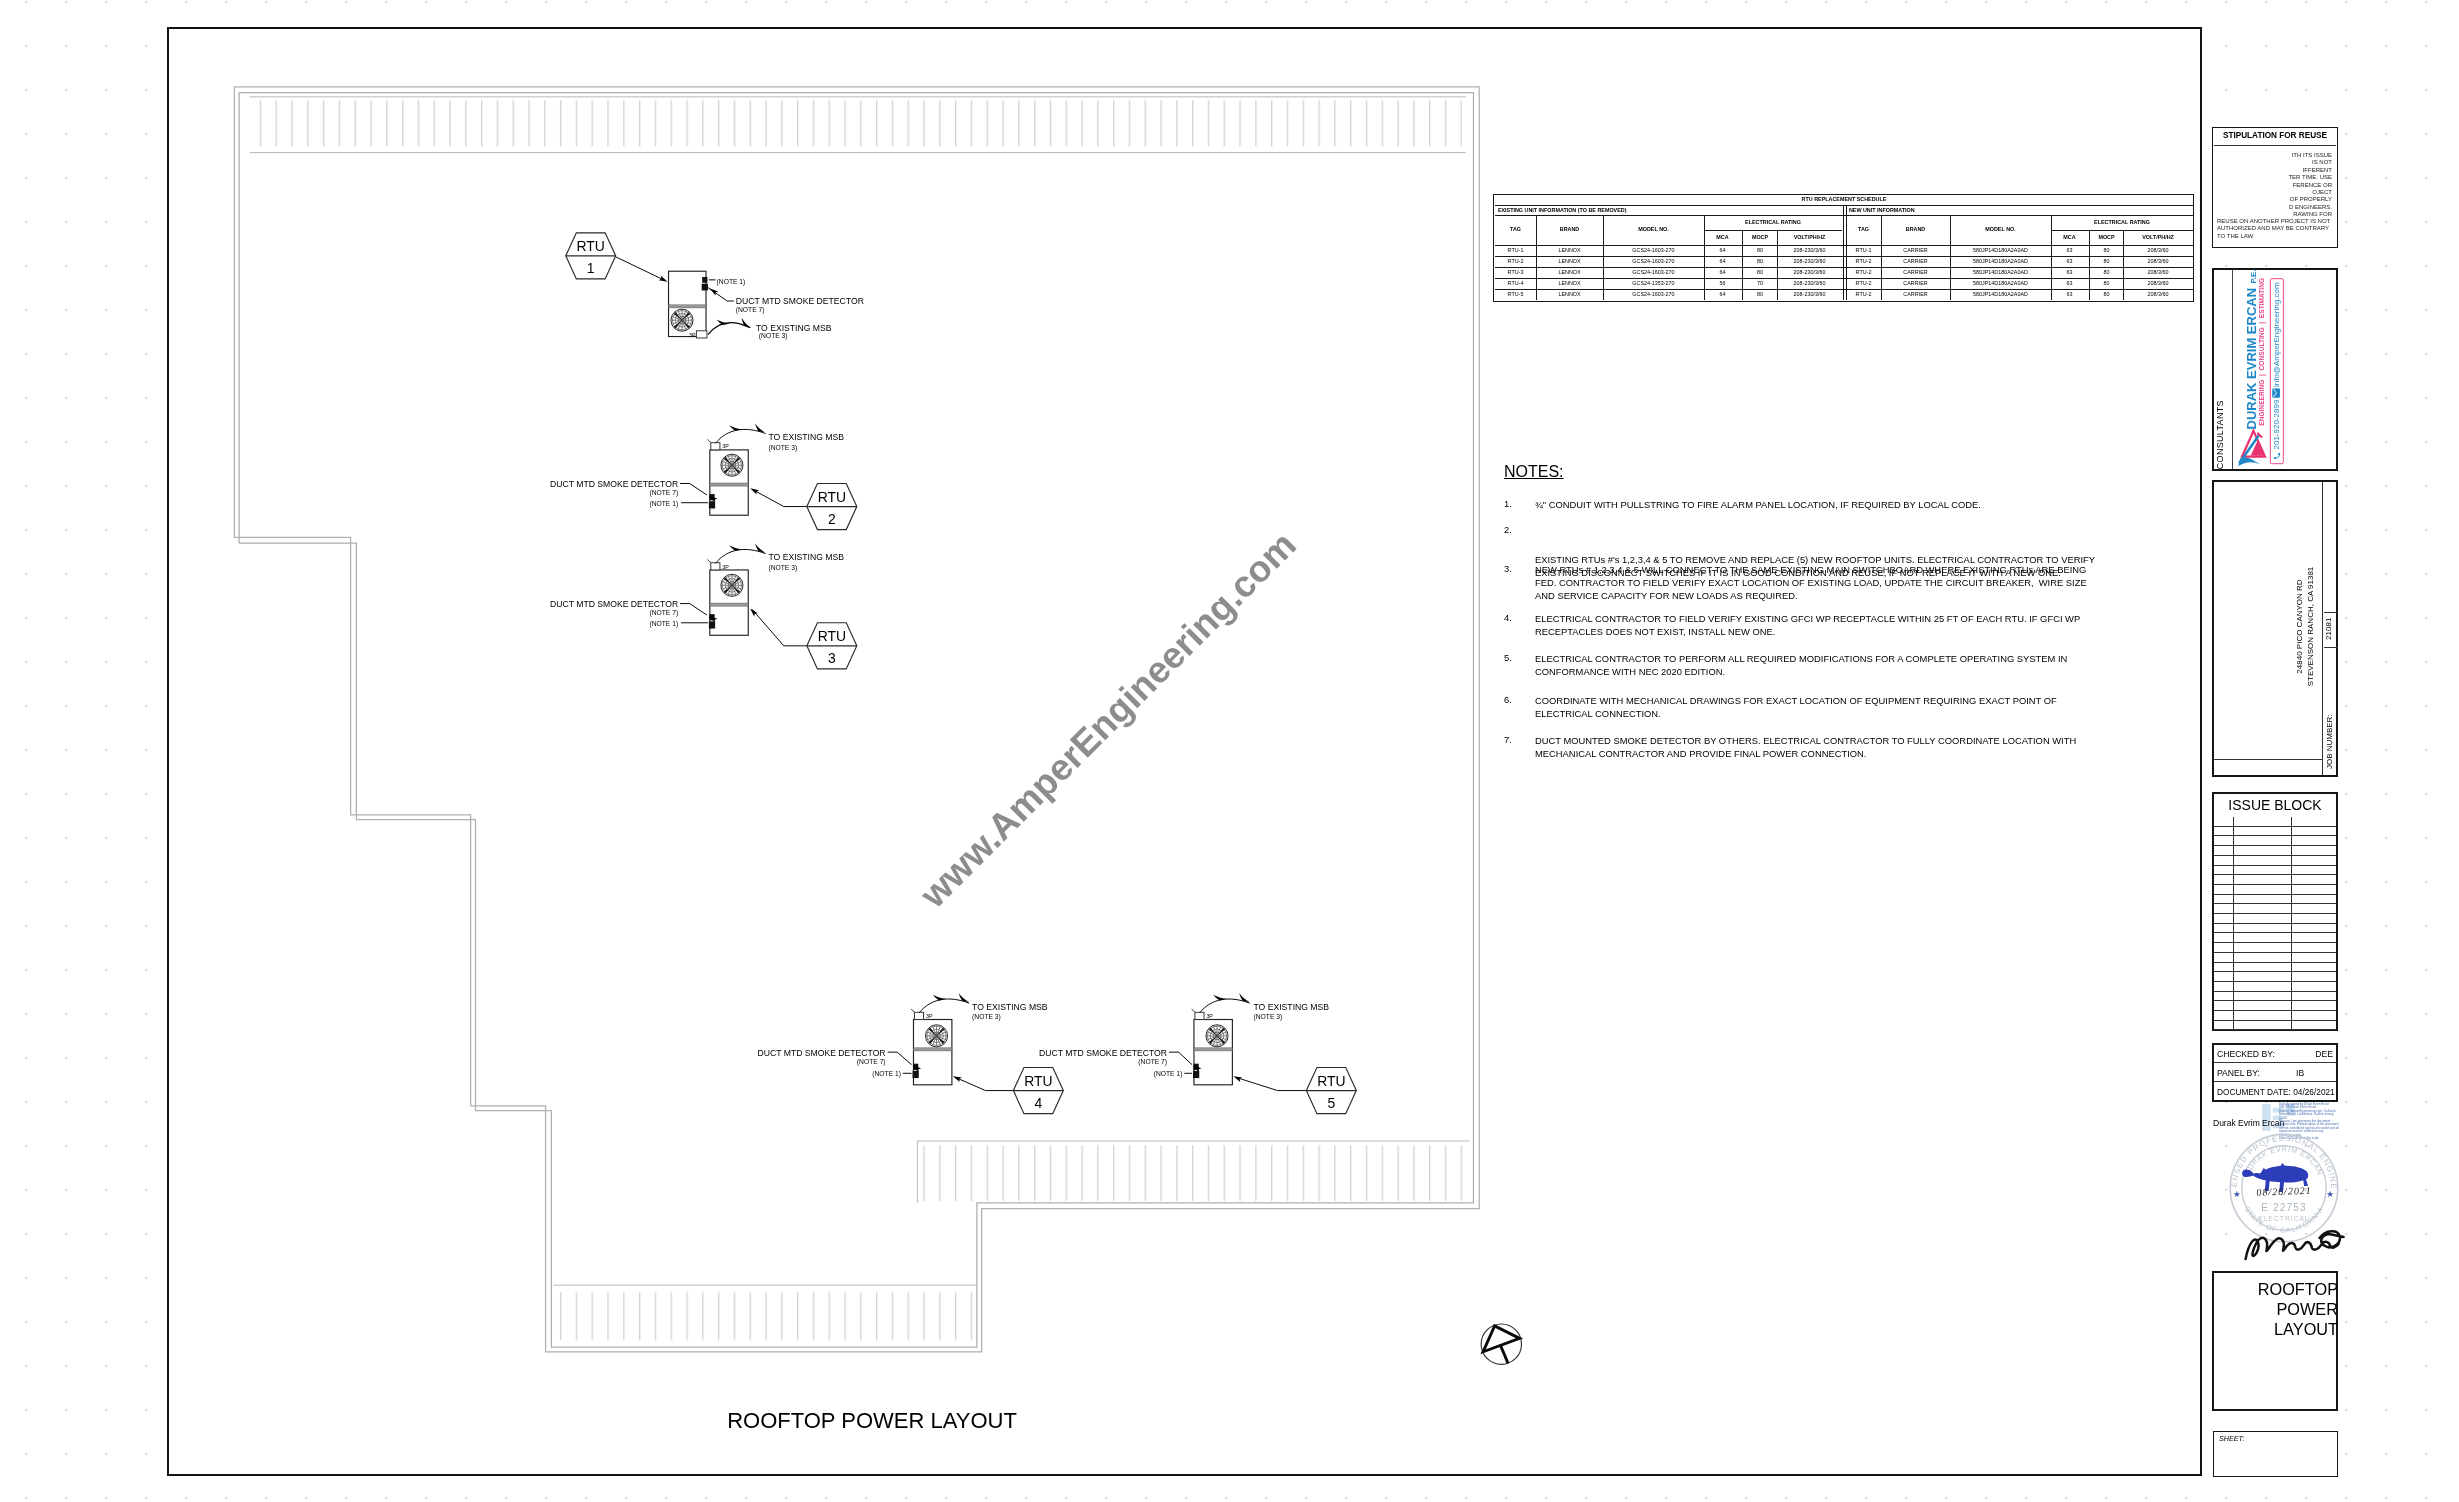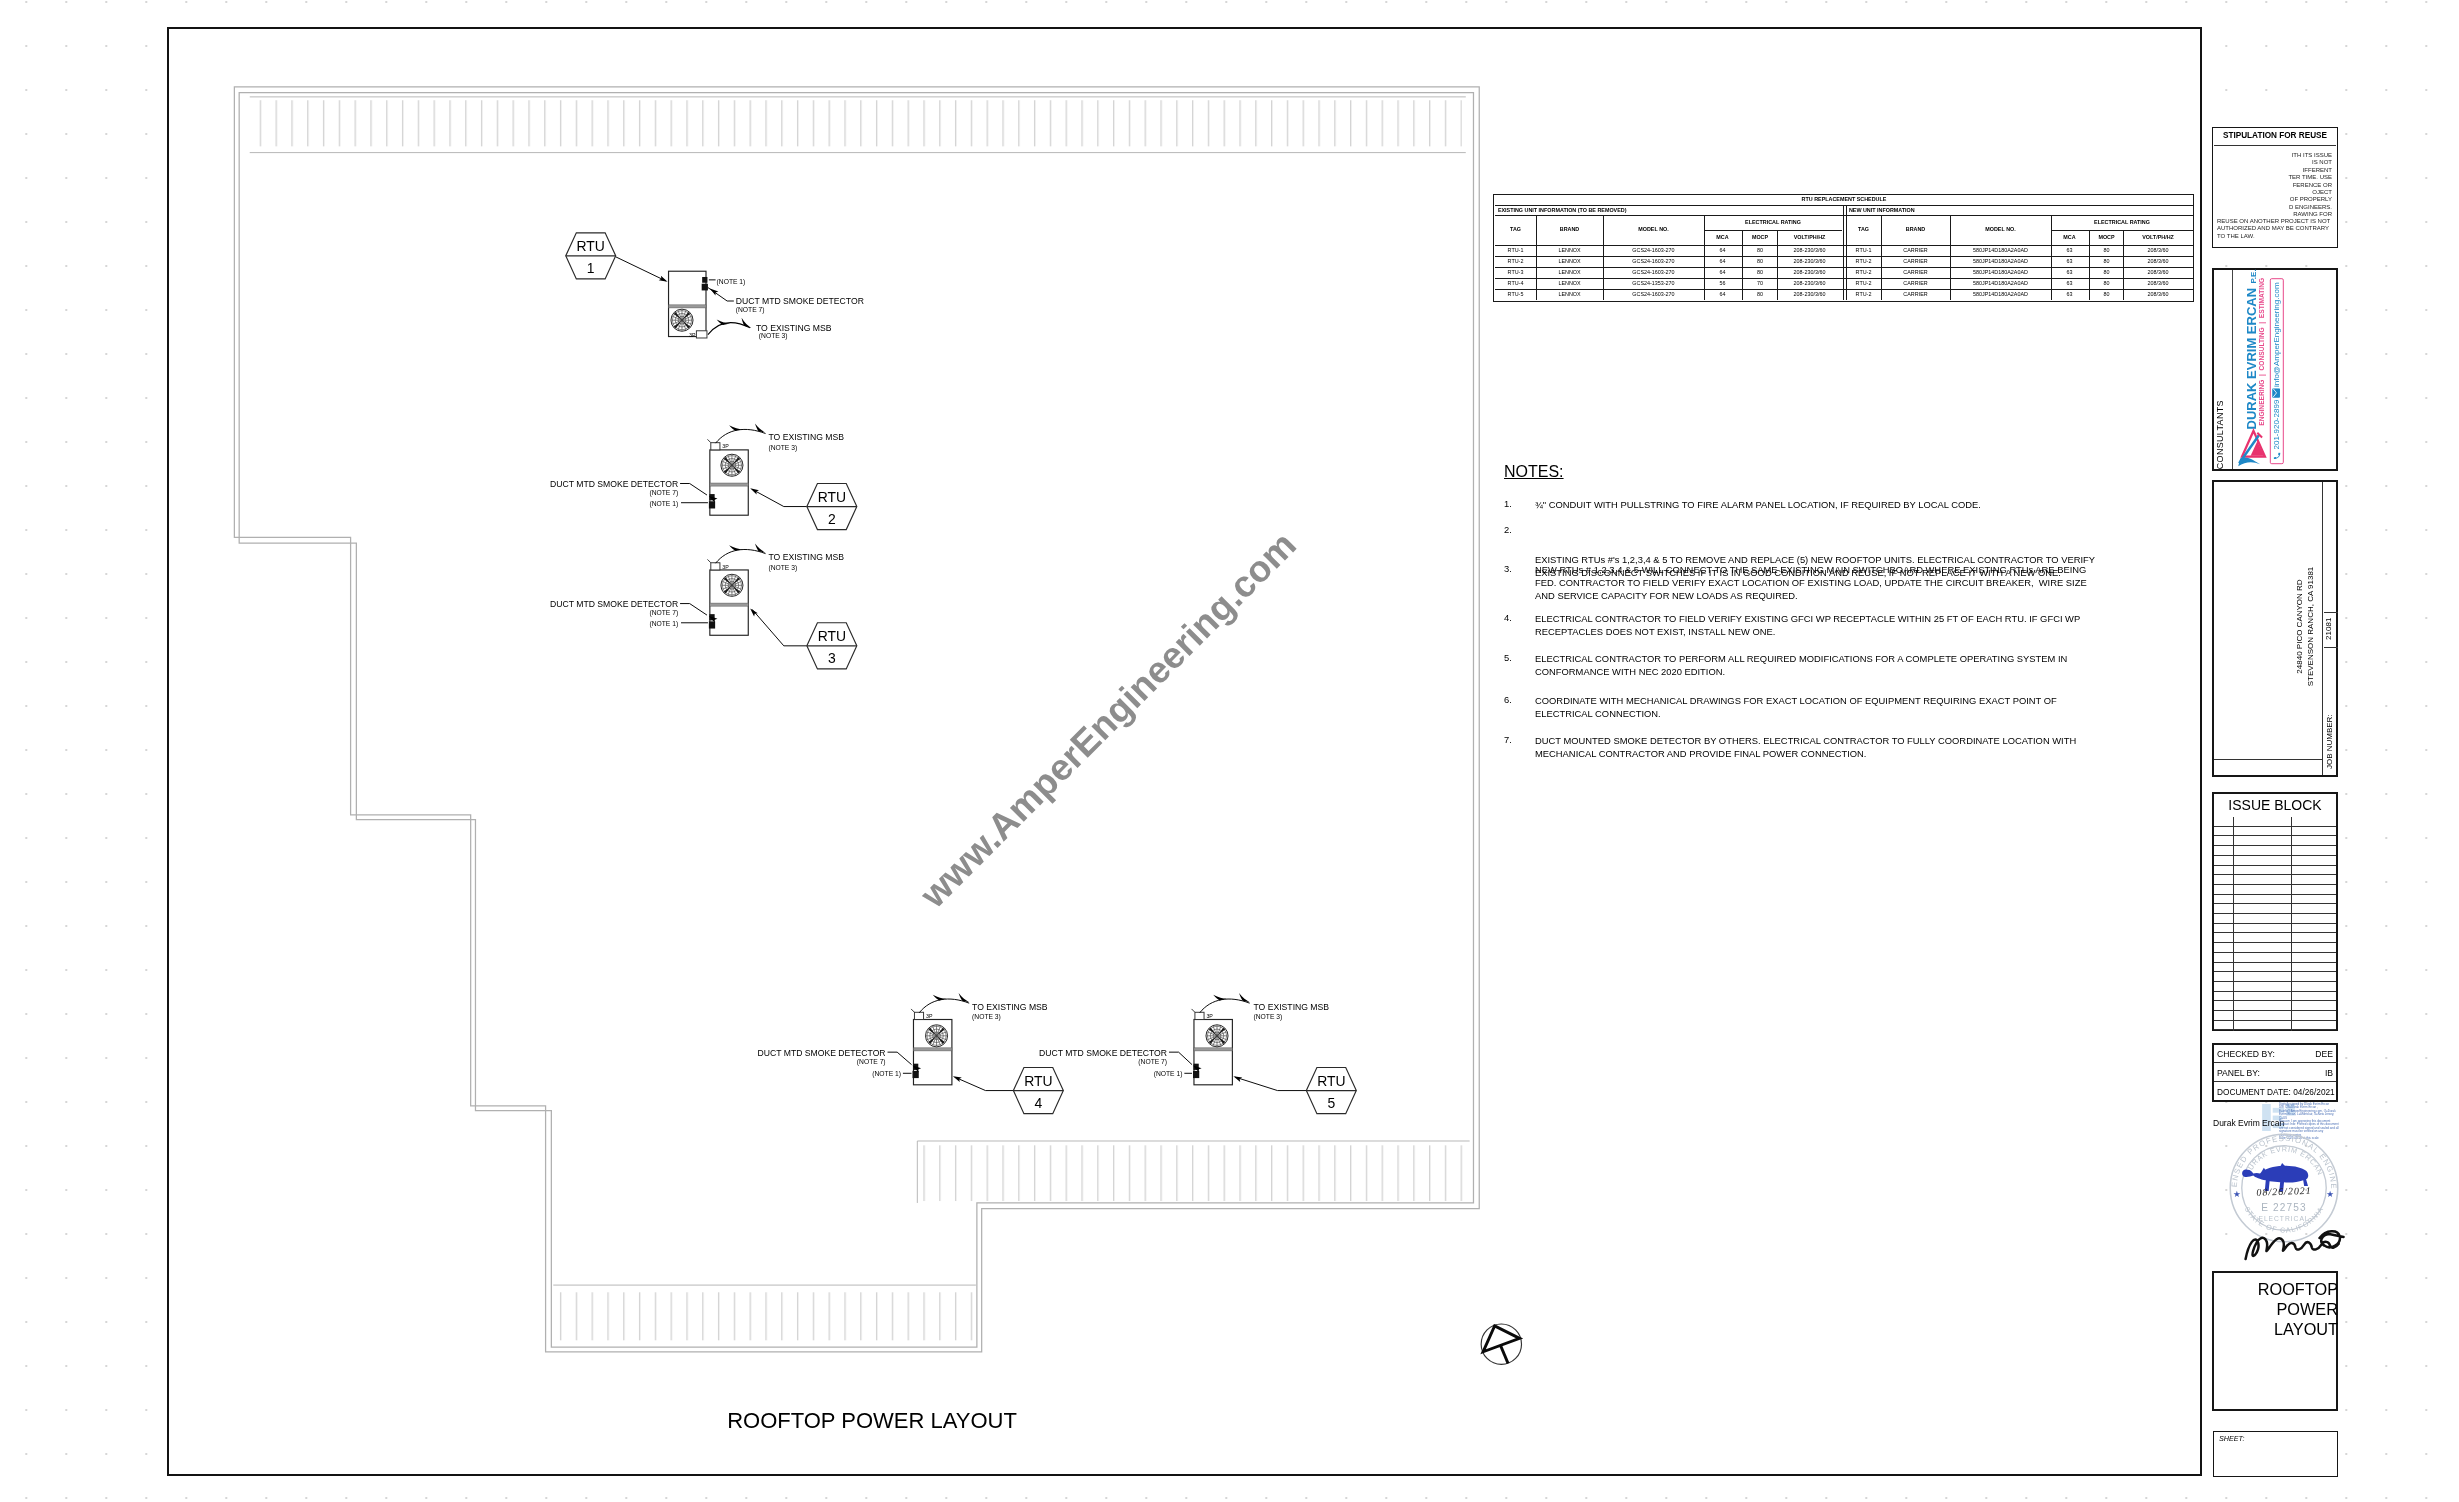--- a/index.html
+++ b/index.html
@@ -416,21 +416,21 @@
 <div class="abs" style="left:2214px;top:817px;width:122px;height:213px;background:repeating-linear-gradient(to bottom,transparent 0px,transparent 8.7px,#333 8.7px,#333 9.7px);"></div>
 <div class="abs" style="left:2233px;top:817px;width:1px;height:214px;background:#333;"></div>
 <div class="abs" style="left:2291px;top:817px;width:1px;height:214px;background:#333;"></div>
 
 <div class="bx" style="left:2212px;top:1043px;width:126px;height:59px;border-width:2.4px;"></div>
 <div class="abs" style="left:2214px;top:1062px;width:122px;height:1px;background:#333;"></div>
 <div class="abs" style="left:2214px;top:1081px;width:122px;height:1px;background:#333;"></div>
 <div class="abs" style="left:2217px;top:1049px;font-size:8.6px;">CHECKED BY:</div>
 <div class="abs" style="left:2296px;top:1049px;width:37px;text-align:right;font-size:8.6px;">DEE</div>
 <div class="abs" style="left:2217px;top:1068px;font-size:8.6px;">PANEL BY:</div>
-<div class="abs" style="left:2296px;top:1068px;width:37px;text-align:right;font-size:8.6px;">IB</div>
+<div class="abs" style="left:2296px;top:1068px;width:37px;text-align:left;font-size:8.6px;">IB</div>
 <div class="abs" style="left:2217px;top:1087px;font-size:8.3px;white-space:nowrap;">DOCUMENT DATE: 04/26/2021</div>
 
 <div class="abs" style="left:2260px;top:1104px;width:37px;height:27px;opacity:0.55;">
 <svg width="37" height="27" viewBox="0 0 38 28">
         <g fill="#a8cce8">
           <rect x="2" y="0" width="9" height="28"></rect>
           <rect x="13" y="4" width="12" height="5"></rect>
           <rect x="13" y="12" width="10" height="5"></rect>
           <rect x="13" y="20" width="12" height="5"></rect>
           <rect x="27" y="0" width="9" height="12"></rect>

